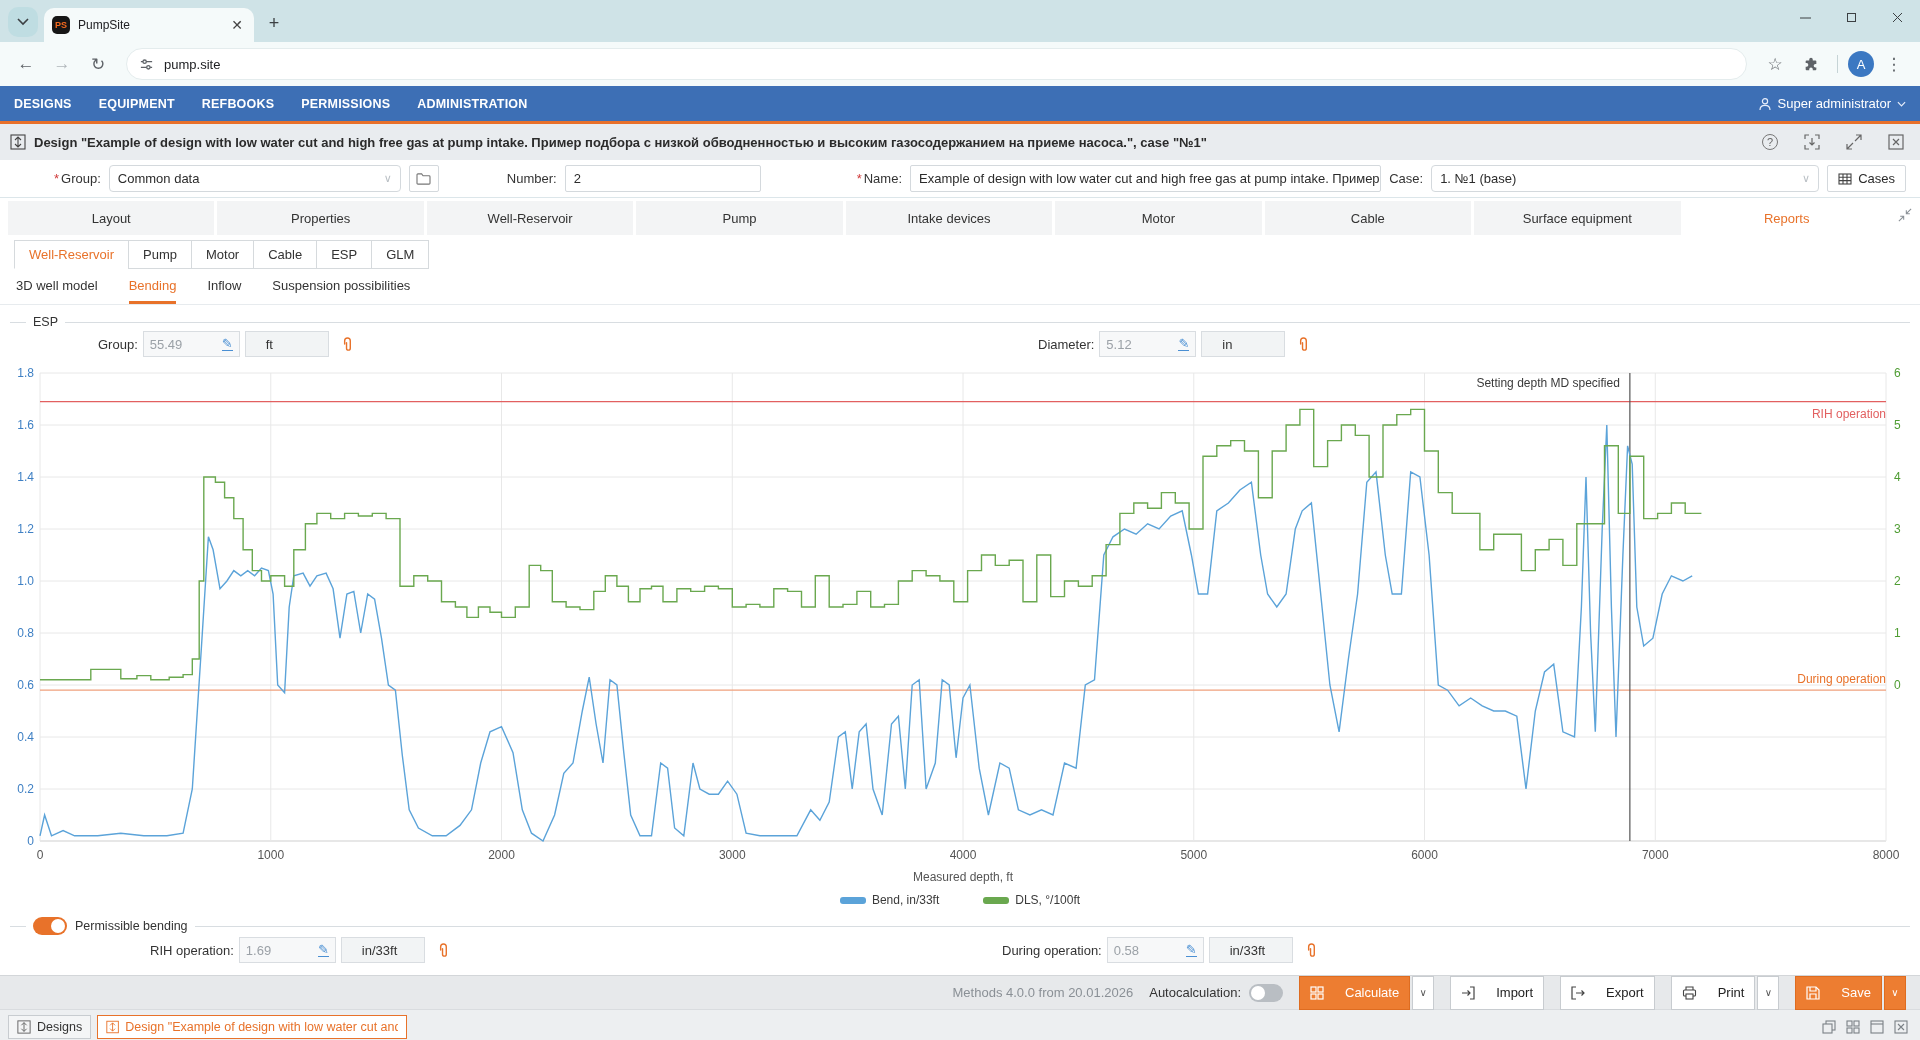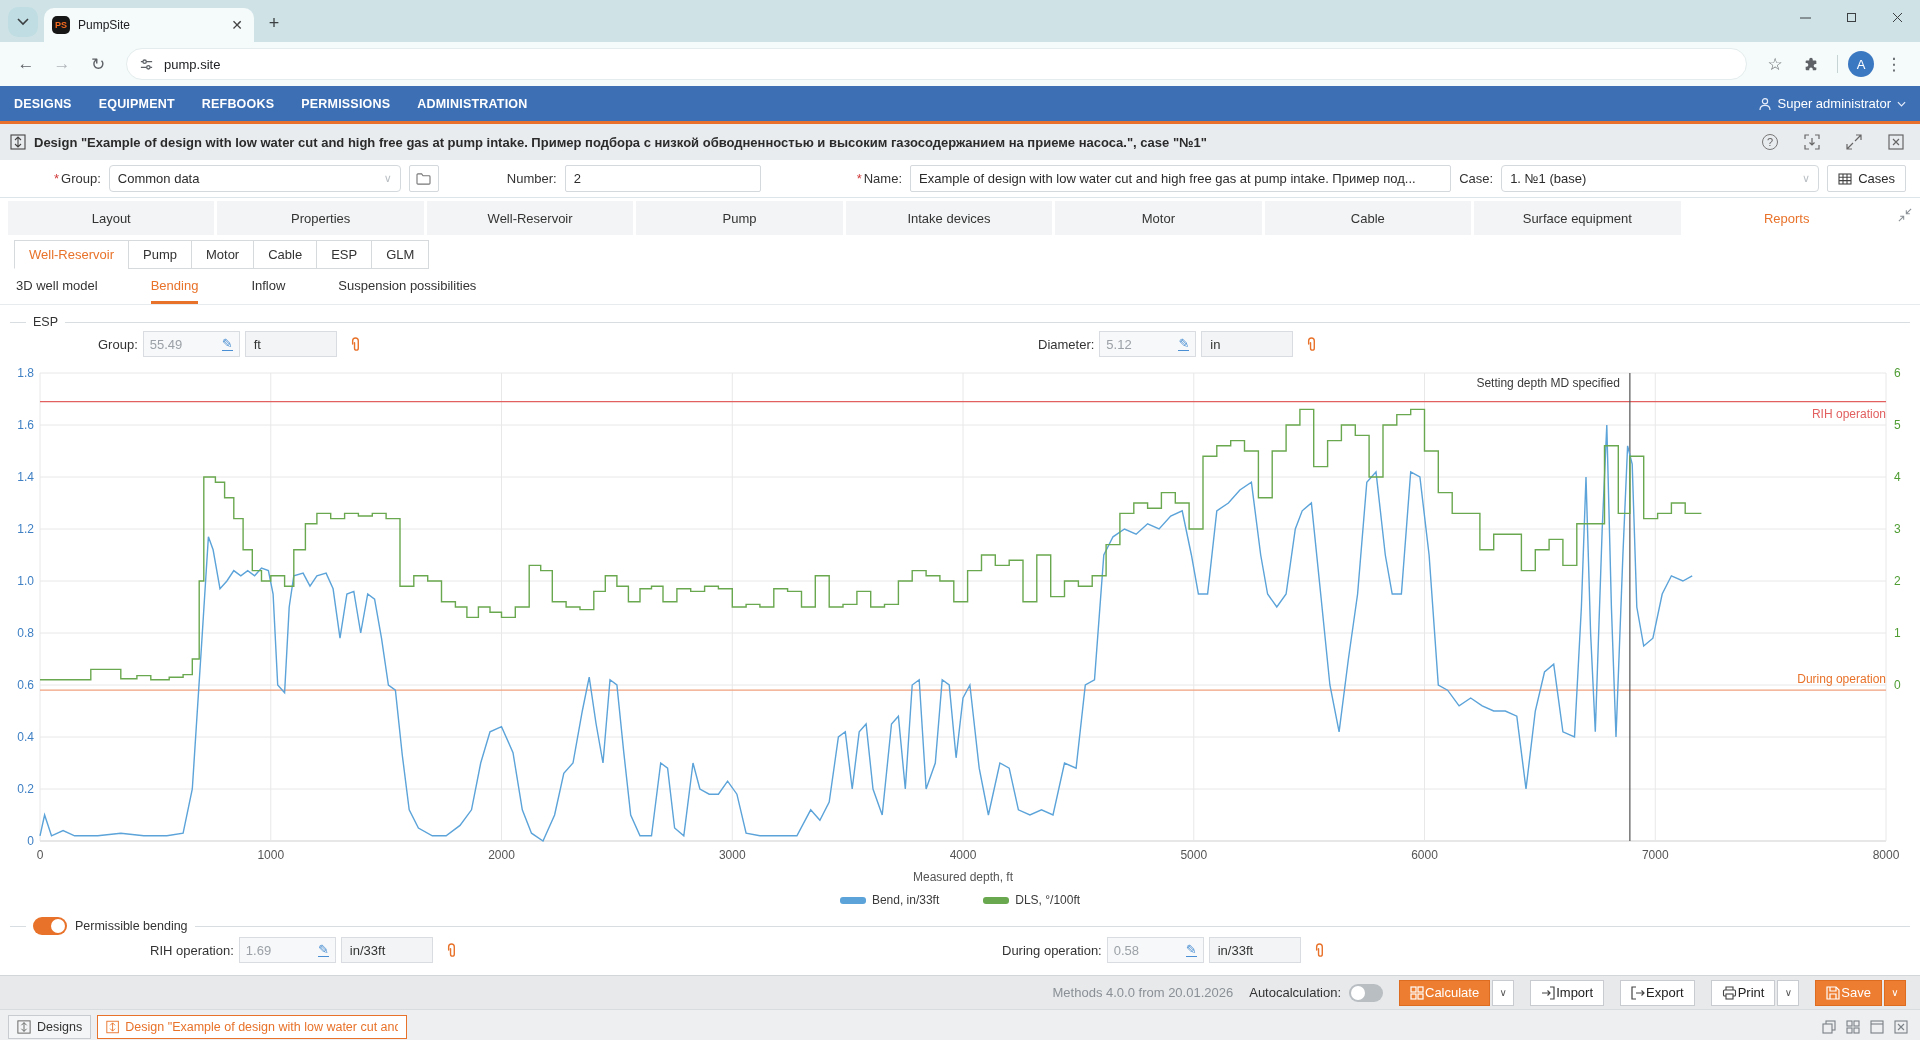--- a/index.html
+++ b/index.html
@@ -65,54 +65,54 @@
     padding:3px 30px 3px 8px; position:relative; }
   .mtab { flex:1; background:#f3f4f5; display:flex; align-items:center; justify-content:center;
     color:#333; font-size:13px; }
   .mtab.active { background:#fff; color:#e8722a; }
   .maintabs .expand { position:absolute; right:8px; top:10px; color:#8a9096; }
 
   .reporttabs { display:flex; padding:2px 0 0 14px; }
   .rtab { border:1px solid #d6dadd; padding:6px 14px; font-size:13px; color:#333; margin-right:-1px; background:#fff; }
   .rtab.active { color:#e8722a; border-bottom-color:#fff; }
 
-  .subtabs { display:flex; gap:53px; padding:9px 0 0 16px; border-bottom:1px solid #e7ebee; height:36px; }
+  .subtabs { display:flex; gap:31px; padding:9px 0 0 16px; border-bottom:1px solid #e7ebee; height:36px; }
   .stab { font-size:13px; color:#333; padding-bottom:8px; }
   .stab.active { color:#e8722a; border-bottom:3px solid #e8722a; }
 
   
   .fset { border:none; border-top:1px solid #d8dde1; margin:10px 10px 0 10px; position:relative; }
   .fset legend { font-size:12.5px; color:#333; padding:0 7px; margin-left:16px; }
   .frow { position:relative; height:30px; margin-top:2px; }
   .fgroup { position:absolute; top:0; display:flex; align-items:center; gap:5px; }
   .vinput { width:97px; height:26px; background:#f7f8f9; border:1px solid #d9dde1; display:flex;
     align-items:center; padding:0 6px; color:#9ba1a7; }
   .vinput .pen { margin-left:auto; color:#4a8fd3; font-size:13px; border-bottom:1.5px solid #4a8fd3; line-height:12px; }
-  .uinput { width:92px; height:26px; background:#f2f4f5; border:1px solid #d9dde1; display:flex;
-    align-items:center; padding:0 8px; color:#333; }
+  .uinput { width:84px; height:26px; background:#f2f4f5; border:1px solid #d9dde1; display:flex;
+    align-items:center; padding:0 20px; color:#333; }
   .clip { color:#e8722a; margin-left:6px; }
 
   .toggle { width:34px; height:18px; border-radius:9px; position:relative; display:inline-block; }
   .toggle.on { background:#e8722a; } .toggle.off { background:#b9bec3; }
   .toggle .knob { width:14px; height:14px; background:#fff; border-radius:50%; position:absolute; top:2px; }
   .toggle.on .knob { right:2px; } .toggle.off .knob { left:2px; }
   .leg-toggle { display:flex; align-items:center; gap:8px; }
 
   
   .legendrow { display:flex; justify-content:center; gap:44px; align-items:center; margin-top:2px; }
   .legitem { display:flex; align-items:center; gap:6px; font-size:12px; color:#3a3a3a; }
   .swatch { width:26px; height:7px; border-radius:3px; }
 
   
   .btoolbar { height:34px; background:#e7e9eb; border-top:1px solid #d3d6d9; display:flex;
     align-items:center; justify-content:flex-end; padding:0 14px; gap:16px; margin-top:8px; }
   .methods { color:#8a9096; font-size:13px; }
   .autocalc { display:flex; align-items:center; gap:8px; color:#333; }
-  .btn { height:26px; border:1px solid #c8ccd0; background:#fff; display:flex; align-items:center;
-    gap:1px; padding:0 10px; font-size:13px; color:#222; }
+  .btn { height:34px; border:1px solid #c8ccd0; background:#fff; display:flex; align-items:center;
+    gap:21px; padding:0 10px; font-size:13px; color:#222; }
   .btn-v { width:22px; justify-content:center; padding:0; font-size:10px; color:#555; }
   .orange { background:#ed7d31; border-color:#de6c20; color:#fff; }
   .orange.btn-v { color:#fff; }
   .bgroup { display:flex; gap:2px; }
   .statusbar { height:34px; background:#edeff1; border-top:1px solid #d9dcdf; display:flex;
     align-items:center; padding:0 8px; gap:6px; }
   .sbtn { height:24px; border:1px solid #c8ccd0; background:#f4f5f6; display:flex; align-items:center;
     gap:6px; padding:0 8px; font-size:12.5px; color:#333; }
   .sbtn.active { border-color:#e8722a; color:#e8722a; background:#fff; max-width:310px; }
   .sbtn.active span { white-space:nowrap; overflow:hidden; }
@@ -246,21 +246,21 @@
   </div>
   <span class="flabel" style="margin-left:60px">Number:</span>
   <div class="tinput" style="width:196px">
       <span>2</span>
     </div>
   <span class="flabel" style="margin-left:88px"><span class="req">*</span><span>Name:</span></span>
   <div class="tinput" style="flex:1">
       <span>Example of design with low water cut and high free gas at pump intake. Пример под...</span>
     </div>
   <span class="flabel" style="margin-left:0">Case:</span>
-  <div class="select" style="width:318px">
+  <div class="select" style="width:388px">
     <span class="val">1. №1 (base)</span>
     <span class="chev">∨</span>
   </div>
   <div class="cases-btn">
     <svg width="14" height="12" viewBox="0 0 14 12">
         <g fill="none" stroke="#444" stroke-width="1.1">
           <rect x="1" y="1" width="12" height="10"></rect>
           <path d="M1 4.3 H13 M1 7.6 H13 M5 1 V11 M9 1 V11"></path>
         </g>
       </svg>

